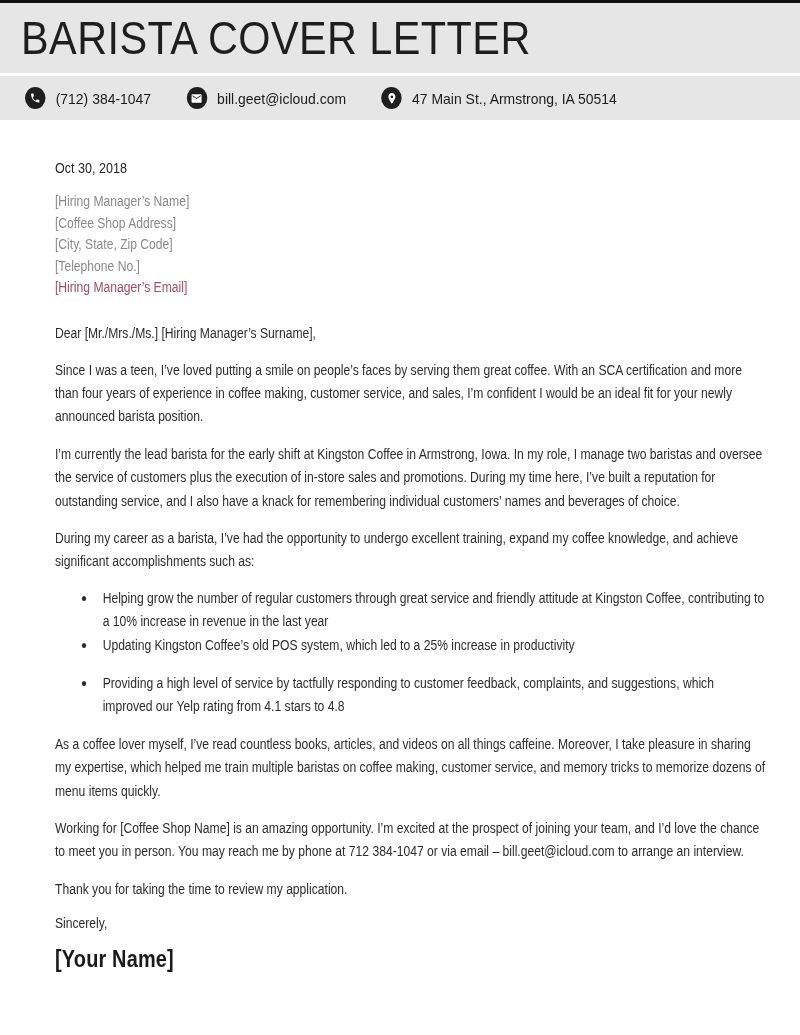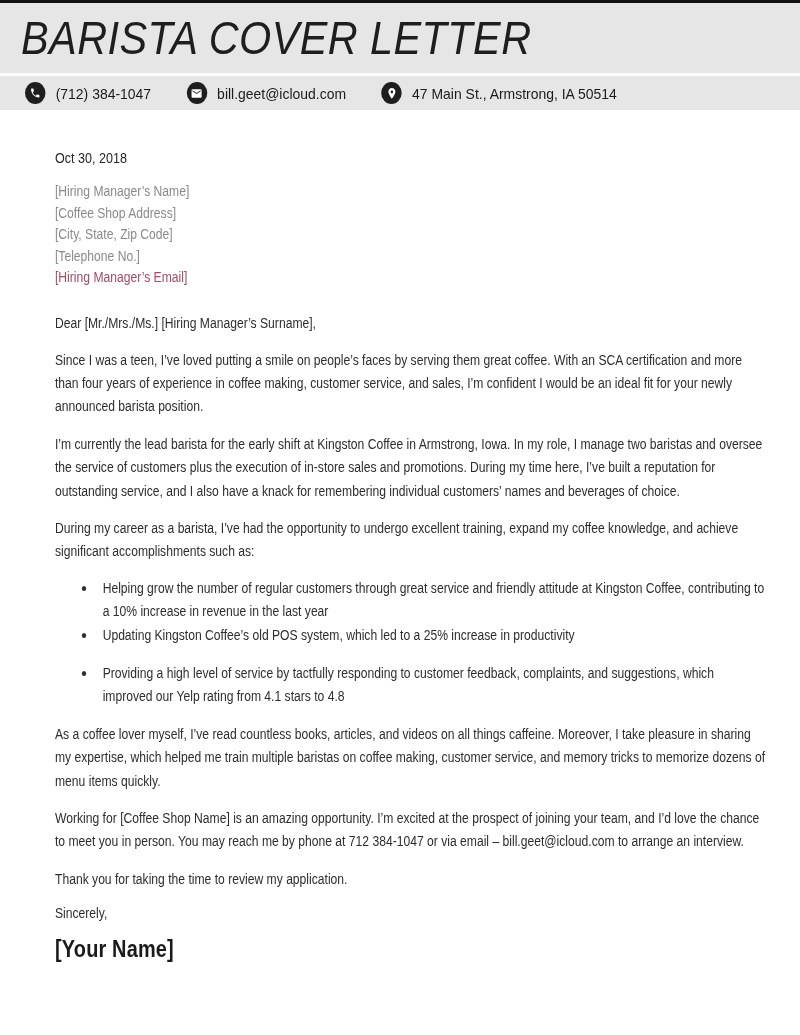--- a/index.html
+++ b/index.html
@@ -5,30 +5,30 @@
   html, body { margin:0; padding:0; }
   body {
     width:800px; height:1035px; background:#ffffff; overflow:hidden;
     font-family:"Liberation Sans", sans-serif;
     -webkit-font-smoothing:antialiased;
   }
   
   .top-rule { height:3px; background:#111111; }
   .title-band {
     background:#e6e6e6; height:70px;
-    display:flex; align-items:center; padding-left:21px;font-style:italic;
+    display:flex; align-items:center; padding-left:21px;
   }
   .title-band h1 {
     margin:0; font-size:46px; font-weight:400; color:#1e1e1e;
     letter-spacing:0.5px; white-space:nowrap;
     transform:scaleX(0.90); transform-origin:0 50%;
   }
   .band-divider { height:3px; background:#ffffff; }
   .contact-band {
-    background:#e6e6e6; height:34px;
+    background:#e6e6e6; height:44px;
     display:flex; align-items:center; padding-left:25px;
   }
   .contact-row {
     display:flex; align-items:center; gap:38px;
     transform:scaleX(0.93); transform-origin:0 50%;
   }
   .contact { display:flex; align-items:center; gap:11px; }
   .contact-text { font-size:15px; color:#1b1b1b; white-space:nowrap; }
   .cicon {
     width:22px; height:22px; border-radius:50%; background:#1e1e1e;

